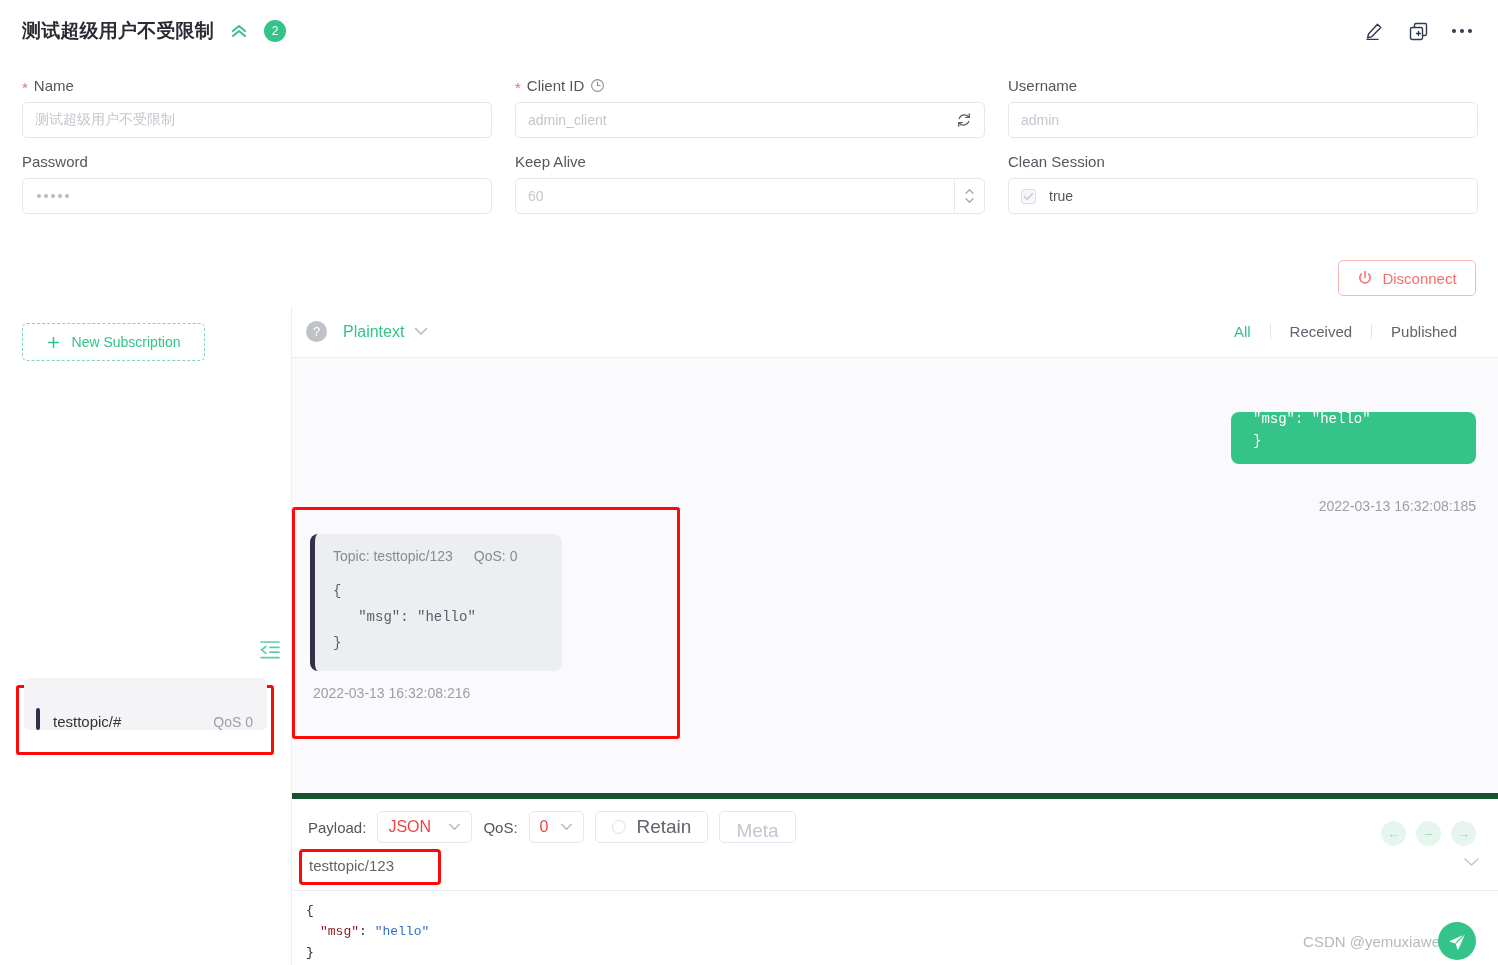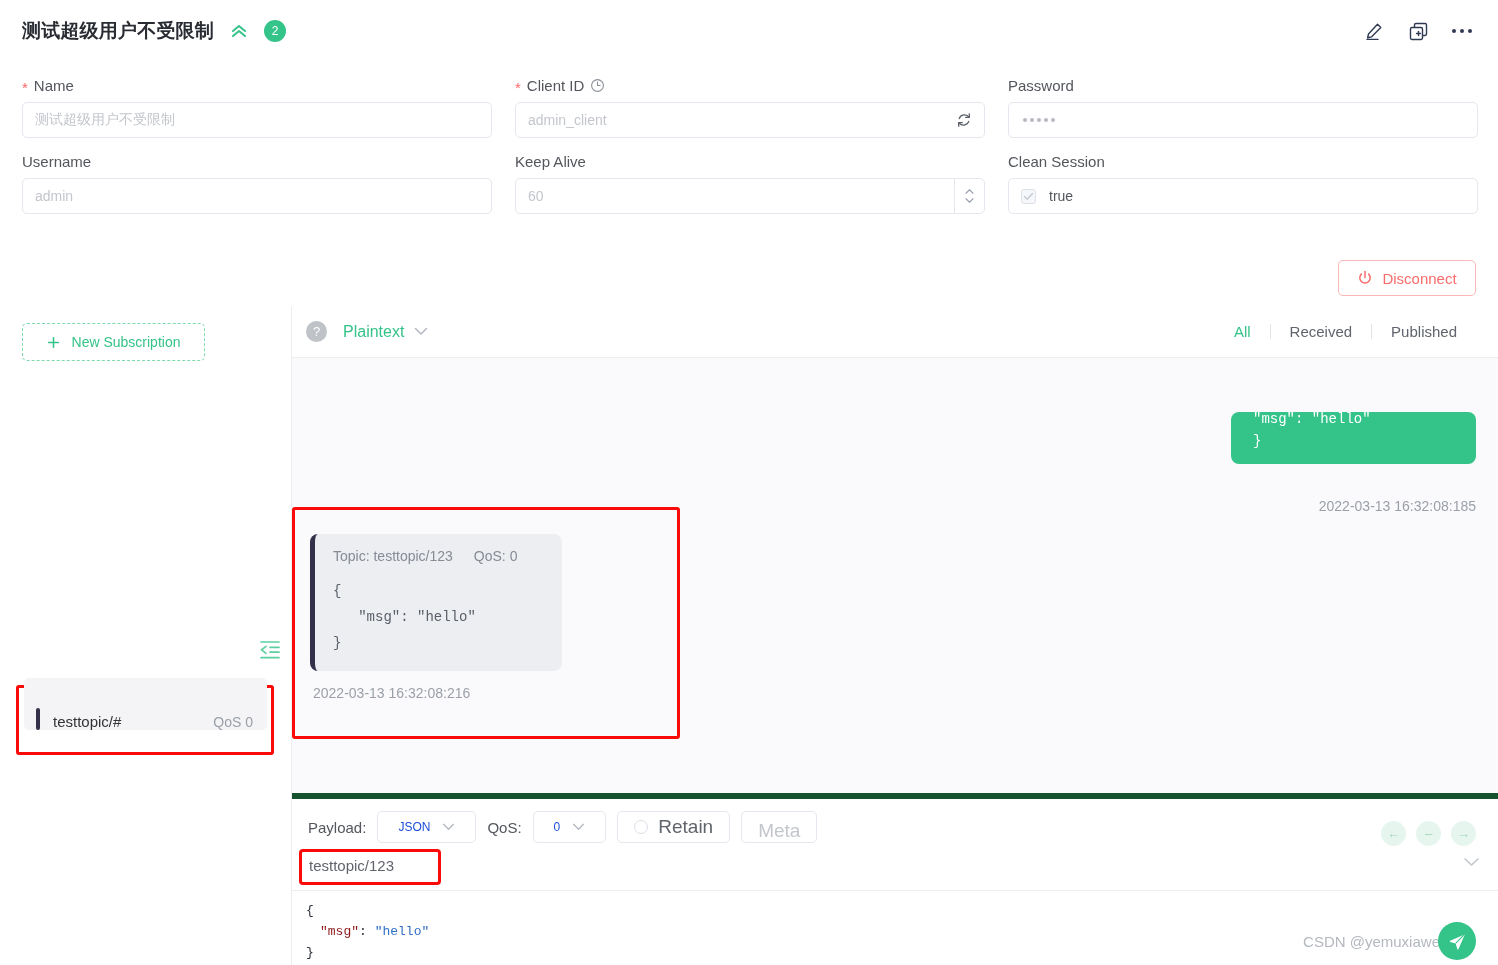--- a/index.html
+++ b/index.html
@@ -155,21 +155,21 @@
     white-space: pre;
   }
   .ts-in { position: absolute; left: 21px; top: 327px; font-size: 14px; color: #9ba0a8; }
 
   
   .pub-area { position: relative; background: #fff; border-top: 6px solid #14532d; height: 172px; }
   .pub-toolbar { display: flex; align-items: center; gap: 11px; padding: 12px 0 0 16px; }
   .pt-label { font-size: 15px; color: #53565c; }
   .sel {
     height: 32px; border: 1px solid #e4e7ed; border-radius: 5px; display: flex;
-    align-items: center; padding: 0 20px; gap: 12px; font-size: 12px; color: #1d4ed8; cursor: pointer;
+    align-items: center; padding: 0 10px; gap: 12px; font-size: 16px; color: #ef4444; cursor: pointer;
   }
   .sel-json { min-width: 95px; justify-content: space-between; }
   .sel-qos { min-width: 52px; justify-content: space-between; }
   .chip {
     height: 32px; border: 1px solid #e4e7ed; border-radius: 5px; display: flex;
     align-items: center; padding: 0 16px; gap: 10px; font-size: 19px; color: #60646c; cursor: pointer;
   }
   .radio-o { width: 14px; height: 14px; border-radius: 50%; border: 1px solid #dcdfe6; display:block; }
   .chip.disabled { color: #c3c6cc; align-items: flex-end; }
 
@@ -275,39 +275,39 @@
               <polyline points="13.3,1.8 13.3,5.4 9.7,5.4"></polyline>
               <path d="M3 10.8a5.6 5.6 0 0 0 9.8-1.4"></path>
               <polyline points="2.7,14.2 2.7,10.6 6.3,10.6"></polyline>
             </svg>
           </span>
         </div>
       </div>
 
       <div class="field">
         <div class="flabel">
+          <span>Username</span>
+        </div>
+        <div class="inp">
+          <span class="val">admin</span>
+        </div>
+      </div>
+
+      <div class="field">
+        <div class="flabel">
           <span>Password</span>
         </div>
         <div class="inp">
           <span class="pw-dots">
             <i></i>
               <i></i>
               <i></i>
               <i></i>
               <i></i>
           </span>
-        </div>
-      </div>
-
-      <div class="field">
-        <div class="flabel">
-          <span>Username</span>
-        </div>
-        <div class="inp">
-          <span class="val">admin</span>
         </div>
       </div>
 
       <div class="field">
         <div class="flabel">
           <span>Keep Alive</span>
         </div>
         <div class="inp">
           <span class="val">60</span>
           <span class="spinner">

